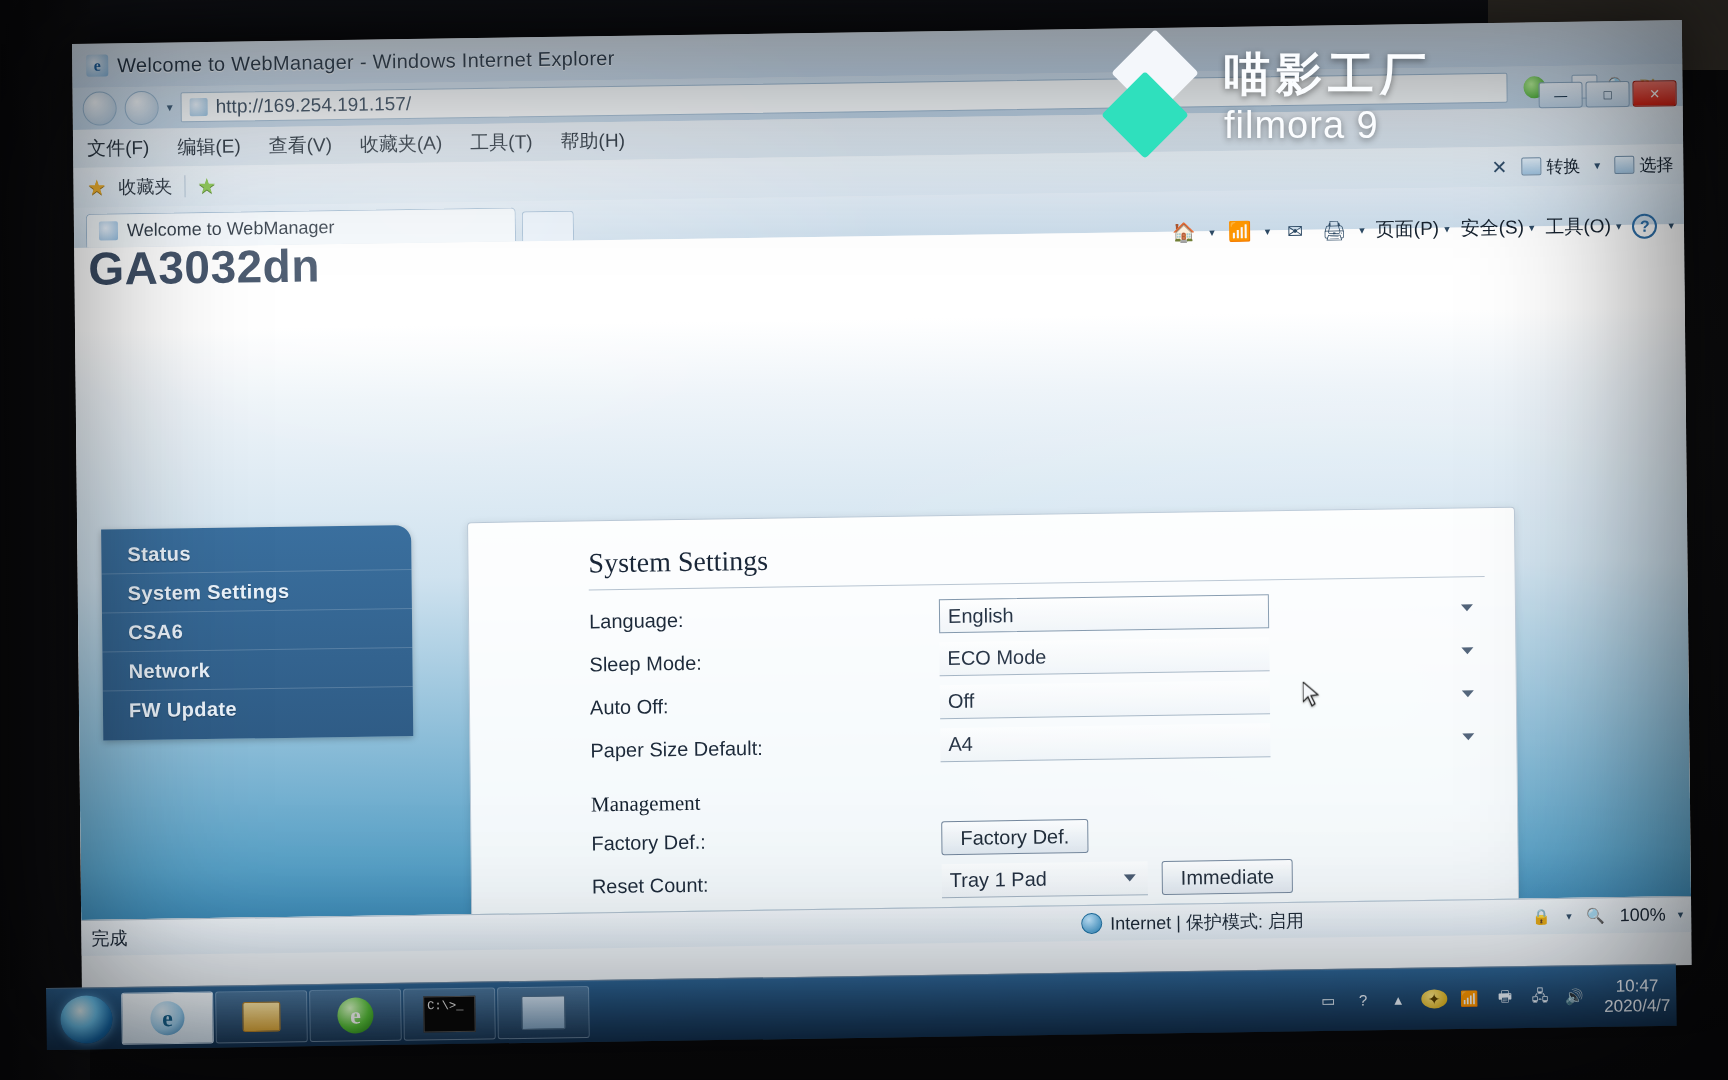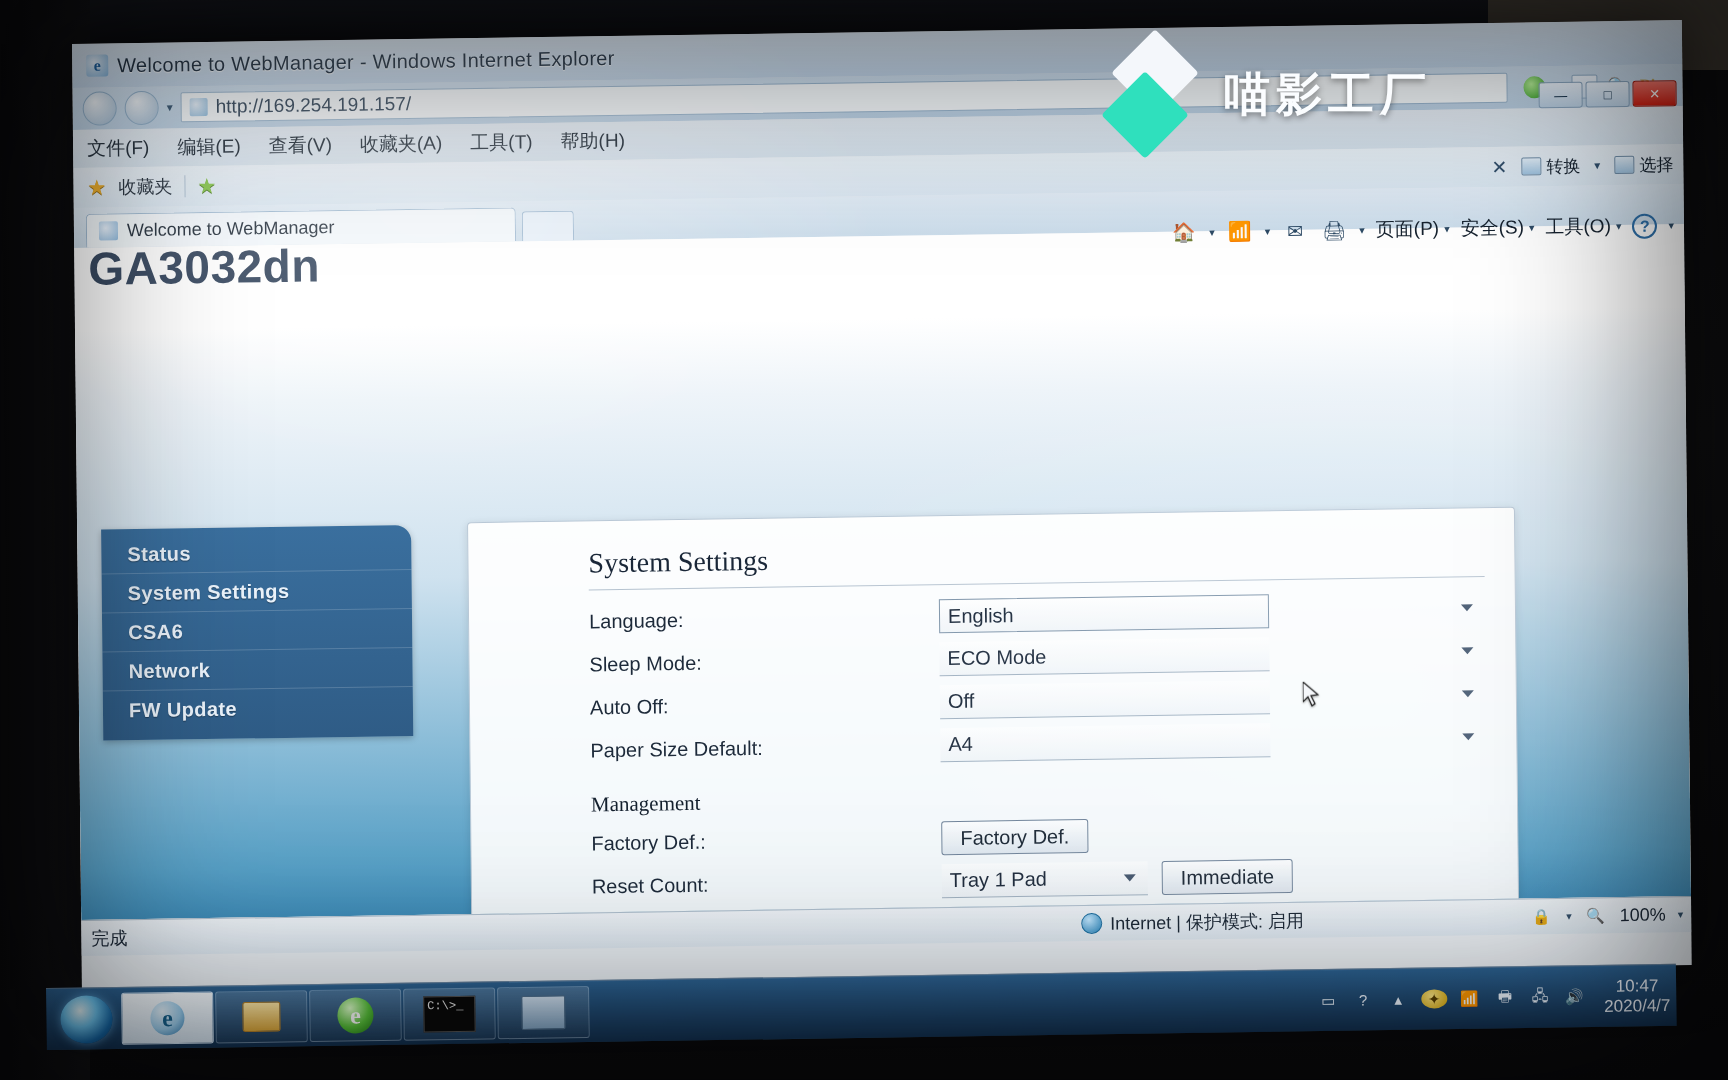--- a/index.html
+++ b/index.html
@@ -427,17 +427,18 @@
     </div>
   </div>
 
   <div class="wm">
     <div class="wm-marks">
       <div class="wm-d1"></div>
       <div class="wm-d2"></div>
     </div>
     <div>
       <div class="wm-txt-cn">喵影工厂</div>
+      <div class="wm-txt-en">filmora 9</div>
     </div>
   </div>
 
   <div class="vignette"></div>
 </div>
 
 </body></html>

